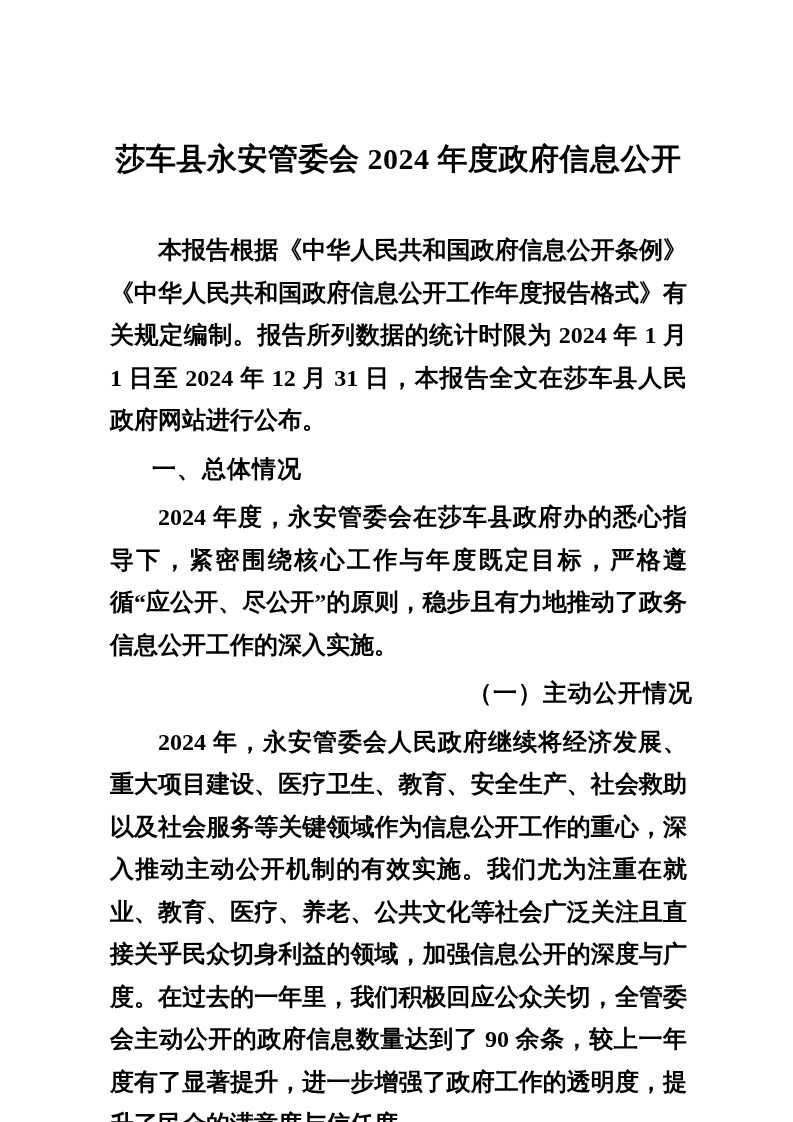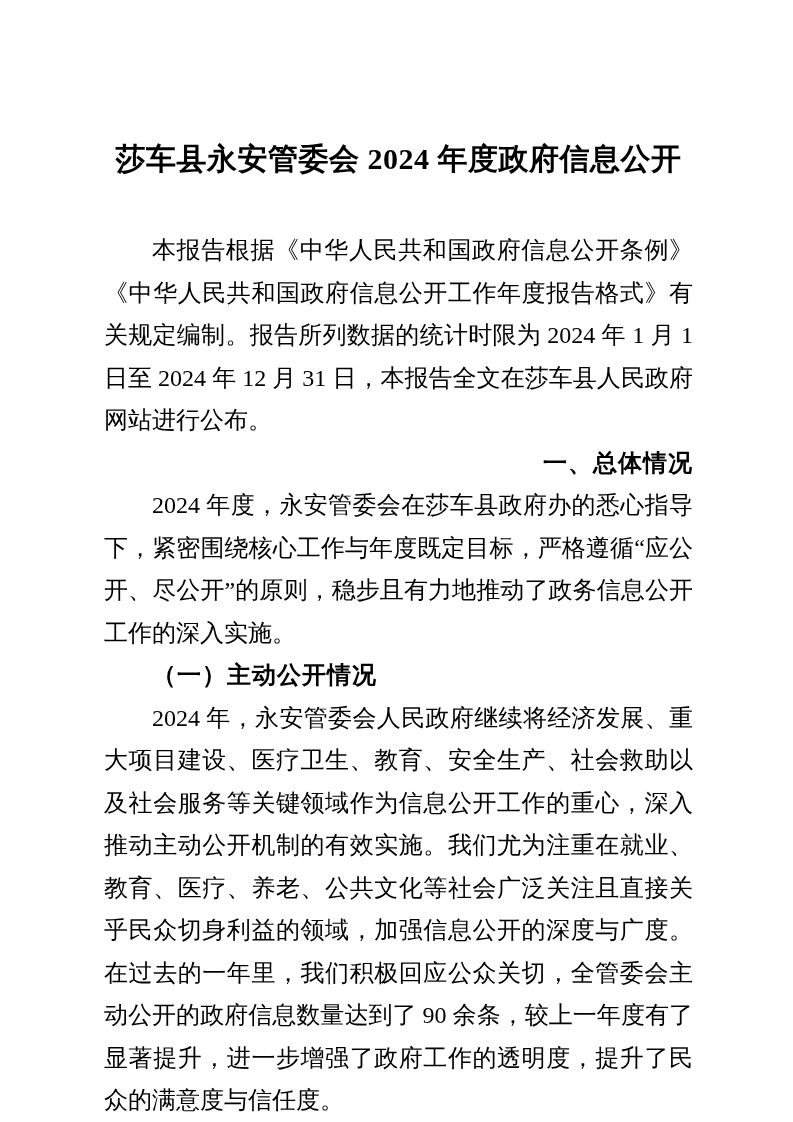--- a/index.html
+++ b/index.html
@@ -29,44 +29,45 @@
     line-height: 45px;
     text-align: center;
     letter-spacing: 0.5px;
   }
   .content {
     margin-top: 48px;
     font-size: 24px;
     line-height: 42.5px;
   }
   .para {
-    margin: 0;
+    margin: 6px;
     text-indent: 2em;
     text-align: justify;
     text-justify: inter-character;
     word-break: break-all;
+    font-weight: bold;
   }
   .heading-hei {
     margin: 0;
     text-indent: 2em;
     font-family: "Liberation Sans", sans-serif;
     font-weight: bold;
     font-size: 24px;
     line-height: 42.5px;
     letter-spacing: 1px;
-    text-align: right;
   }
   .heading-kai {
     margin: 0;
     text-indent: 2em;
     font-family: "Liberation Serif", serif;
     font-weight: bold;
     font-size: 24px;
     line-height: 42.5px;
     letter-spacing: 1px;
+    text-align: right;
   }
 </style>
 </head>
 <body>
 
 <div class="page">
 
   <div class="doc-title">
     <div>莎车县永安管委会 2024 年度政府信息公开</div>
   </div>

